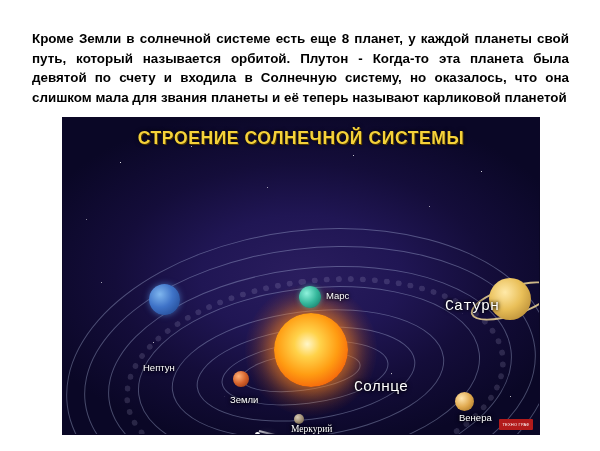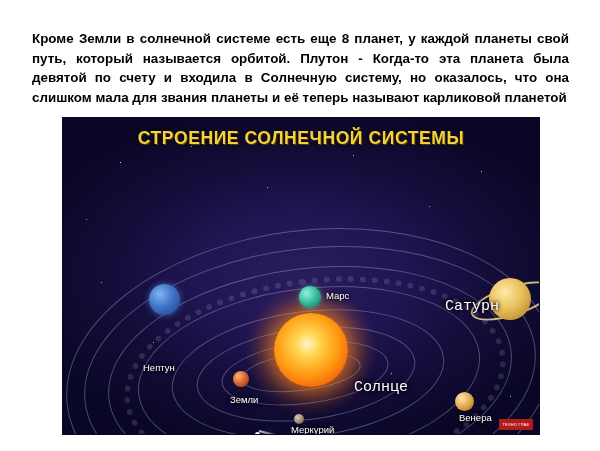--- a/index.html
+++ b/index.html
@@ -199,21 +199,21 @@
     font-size: 9.5px;
     white-space: nowrap;
     text-shadow: 0 0 3px #000, 0 0 5px #000;
   }
   .label.lg { font-size: 15px; font-family: Liberation Mono, monospace; }
   .l-neptune { left: 80px;  top: 201px; margin-top: 43px; }
   .l-uranus  { left: 263px; top: 172px; }
   .l-saturn  { left: 382px; top: 180px; }
   .l-sun     { left: 291px; top: 225px; margin-top: 36px; }
   .l-mars    { left: 167px; top: 276px; }
-  .l-mercury { left: 228px; top: 306px; }
+  .l-mercury { left: 228px; top: 306px; font-family: Liberation Serif, serif; }
   .l-venus   { left: 396px; top: 294px; }
 
   .credit {
     position: absolute;
     right: 6px;
     bottom: 4px;
     width: 34px;
     height: 11px;
     background: #b21b1b;
     border-radius: 1px;

